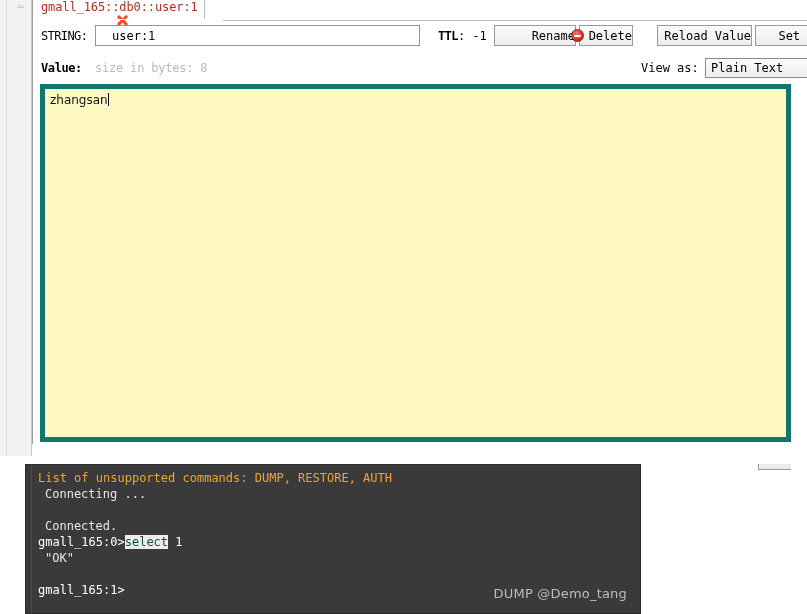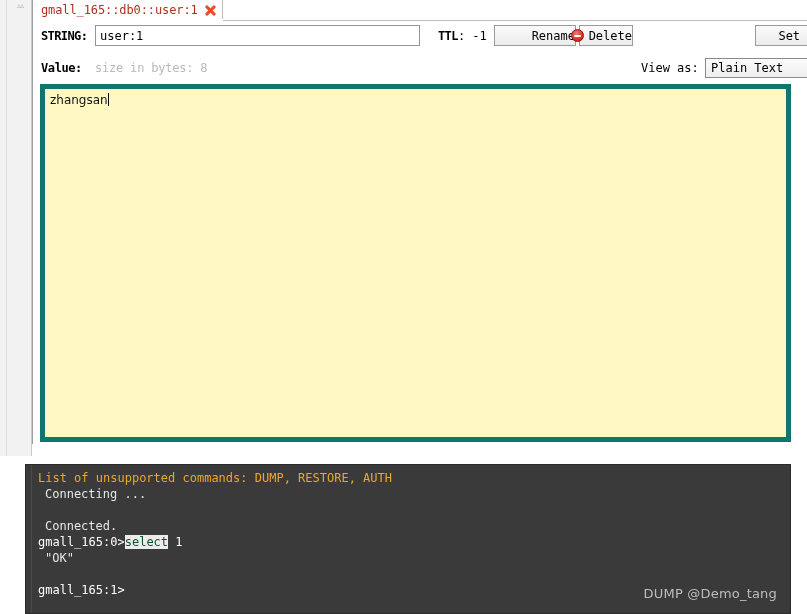--- a/index.html
+++ b/index.html
@@ -68,20 +68,21 @@
     position: absolute;
     left: 2px; top: 0;
     height: 20px;
     padding: 0 6px 0 6px;
     background: #ffffff;
     border-right: 1px solid #bdbdbd;
     display: flex;
     align-items: center;
     box-sizing: border-box;
     white-space: nowrap;
+    flex-direction: column;
   }
   .tab-label {
     color: #b03020;
     font-size: 12px;
     font-family: "DejaVu Sans Mono", monospace;
     letter-spacing: -0.1px;
   }
   .tab-close {
     margin-left: 6px;
     width: 12px; height: 12px;
@@ -114,32 +115,32 @@
 
   
   .row-key {
     position: absolute;
     left: 0; top: 22px;
     width: 775px; height: 32px;
   }
   .lbl-string {
     position: absolute;
     left: 8px; top: 7px;
-    font-weight: bold;
+    font-weight: normal;
     font-size: 12px;
     letter-spacing: -0.6px;
   }
   .key-input {
     position: absolute;
     left: 62px; top: 3px;
     width: 325px; height: 21px;
     border: 1px solid #959595;
     background: #ffffff;
     box-sizing: border-box;
-    padding: 2px 4px;
+    padding: 2px 16px;
     font-family: "DejaVu Sans Mono", monospace;
     font-size: 12px;
     line-height: 16px;
     color: #000;
     outline: none;
   }
   .lbl-ttl {
     position: absolute;
     left: 405px; top: 7px;
     font-size: 12px;
@@ -268,21 +269,21 @@
     text-align: center;
     line-height: 19px;
     overflow: hidden;
     white-space: nowrap;
   }
 
   
   .console-wrap {
     position: absolute;
     left: 25px; top: 464px;
-    width: 766px; height: 150px;
+    width: 616px; height: 150px;
     background: #3a3a3a;
     border: 1px solid #2b2b2b;
     box-sizing: border-box;
     overflow: hidden;
   }
   .console-lines {
     position: absolute;
     left: 12px; top: 5px;
     right: 4px;
     font-family: "DejaVu Sans Mono", monospace;
@@ -368,20 +369,23 @@
 
       <div class="btn btn-rename">
         <span>Rename</span>
       </div>
 
       <div class="btn btn-delete">
         <span class="icon-delete"></span>
         <span>Delete</span>
       </div>
 
+      <div class="btn btn-reload">
+        <span>Reload Value</span>
+      </div>
 
       <div class="btn btn-setttl">
         <span>Set TTL</span>
       </div>
     </div>
 
     <div class="row-value">
       <span class="lbl-value">Value:</span>
       <span class="lbl-size">size in bytes: 8</span>
       <span class="lbl-viewas">View as:</span>

